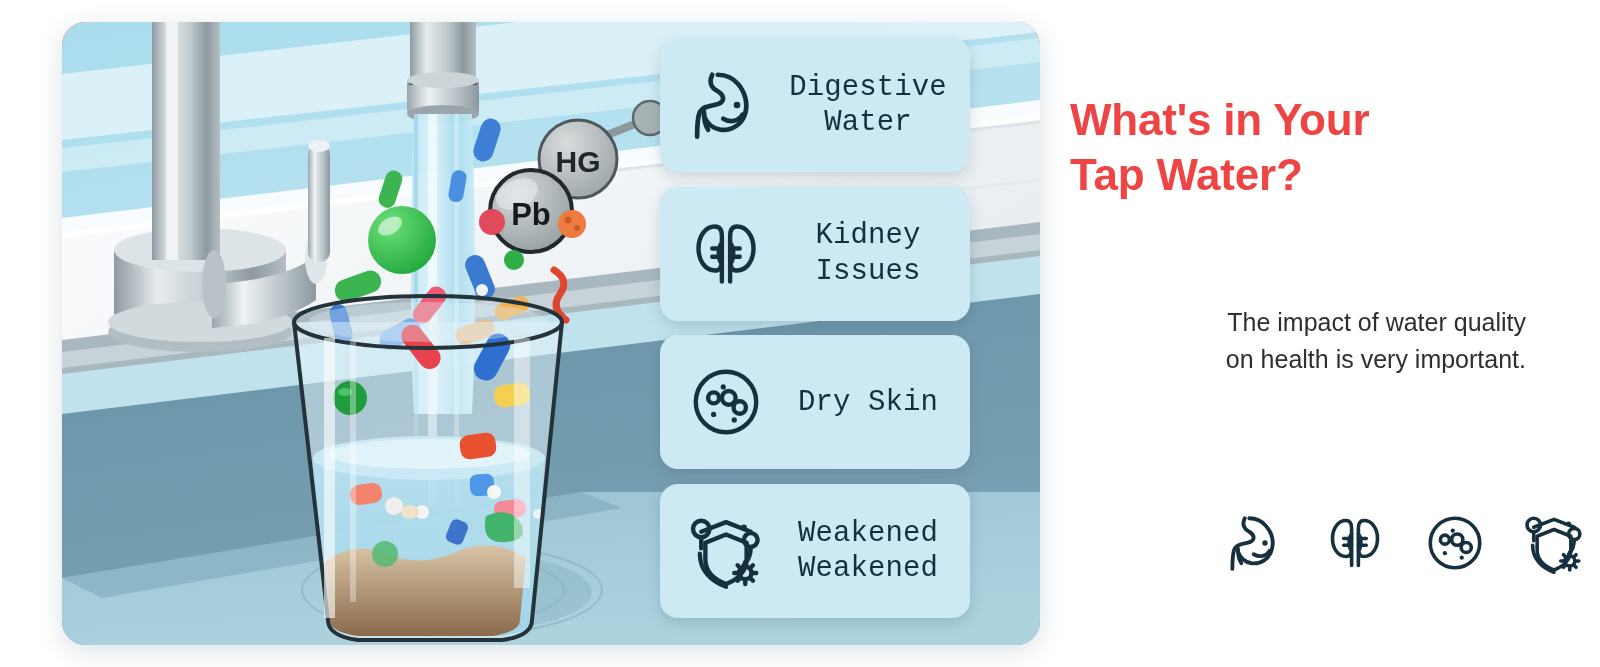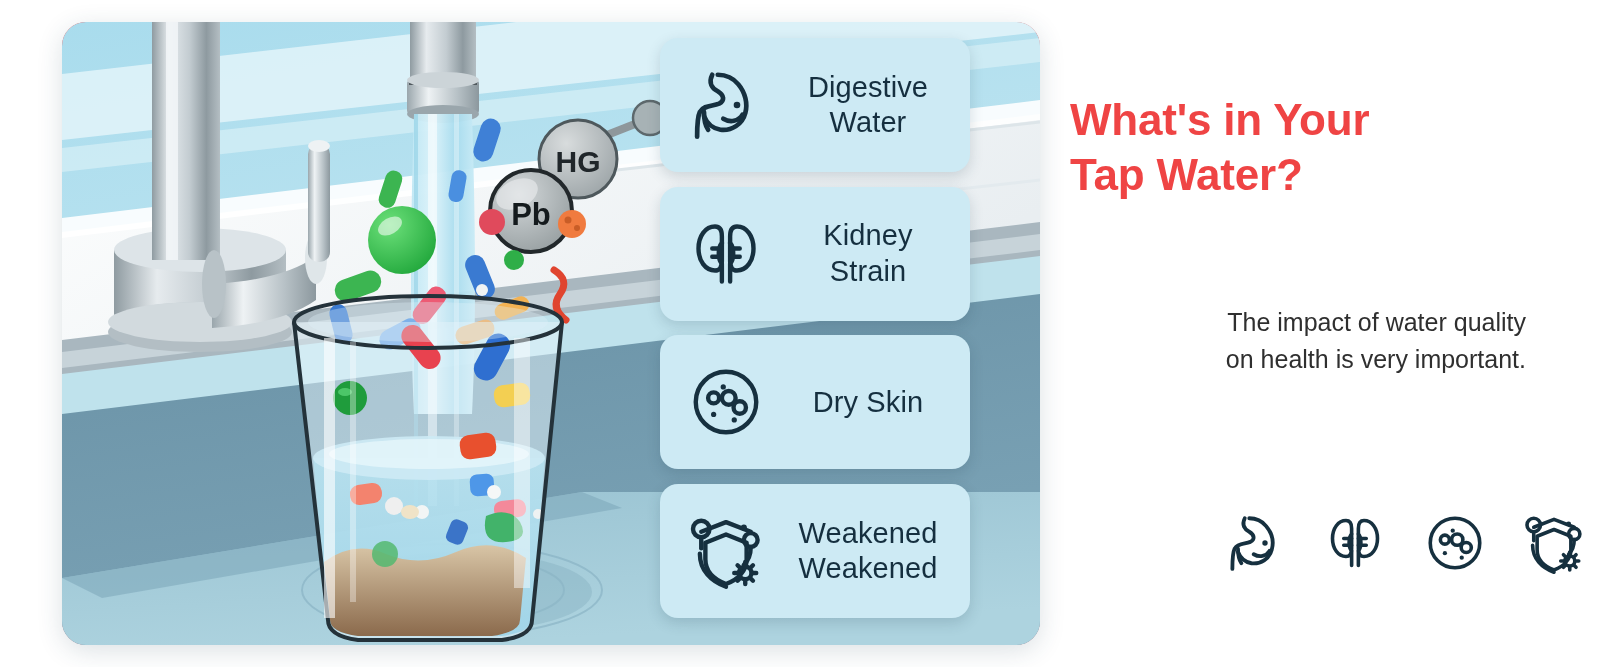--- a/index.html
+++ b/index.html
@@ -15,20 +15,21 @@
     box-shadow:0 6px 26px rgba(40,70,90,.16);
     background:#ef4444;
   }
   .illus-svg{ position:absolute; inset:0; width:100%; height:100%; display:block; }
 
   
   .cards{
     position:absolute; left:660px; top:38px; width:310px; height:580px;
     display:flex; flex-direction:column; justify-content:space-between;
     z-index:6;
+    font-family:Liberation Mono, monospace;
   }
   .card{
     height:134px; background:#cdeaf4; border-radius:18px;
     display:flex; align-items:center; gap:6px; padding:0 14px 0 18px;
     box-shadow:0 5px 14px rgba(30,60,80,.17);
   }
   .card-icon{ width:96px; height:96px; flex:0 0 96px; display:flex; align-items:center; justify-content:center; }
   .card-icon svg{ width:88px; height:88px; display:block; }
   .card-label{
     flex:1; text-align:center; color:#152f3f;
@@ -285,21 +286,21 @@
     <div class="card">
       <span class="card-icon">
         <svg viewBox="0 0 64 64" fill="none" stroke="#16303f" stroke-width="3.2" stroke-linecap="round" stroke-linejoin="round">
           <path d="M24 12c-7 0-12 7-12 16s5 16 12 16c4 0 5-3 5-7V19c0-4-1-7-5-7z"></path>
           <path d="M40 12c7 0 12 7 12 16s-5 16-12 16c-4 0-5-3-5-7V19c0-4 1-7 5-7z"></path>
           <path d="M29 28h-7M29 34h-7M35 28h7M35 34h7"></path>
           <path d="M29 24c-3 3-3 12 0 15v13M35 24c3 3 3 12 0 15v13"></path>
         </svg>
       </span>
       <span class="card-label">
-        <span>Kidney</span><br><span>Strain</span>
+        <span>Kidney</span><br><span>Issues</span>
       </span>
     </div>
 
     <div class="card">
       <span class="card-icon">
         <svg viewBox="0 0 64 64" fill="none" stroke="#16303f" stroke-width="3.2">
           <circle cx="32" cy="32" r="22"></circle>
           <circle cx="23" cy="29" r="4"></circle>
           <circle cx="34" cy="29" r="5"></circle>
           <circle cx="42" cy="36" r="4.5"></circle>

